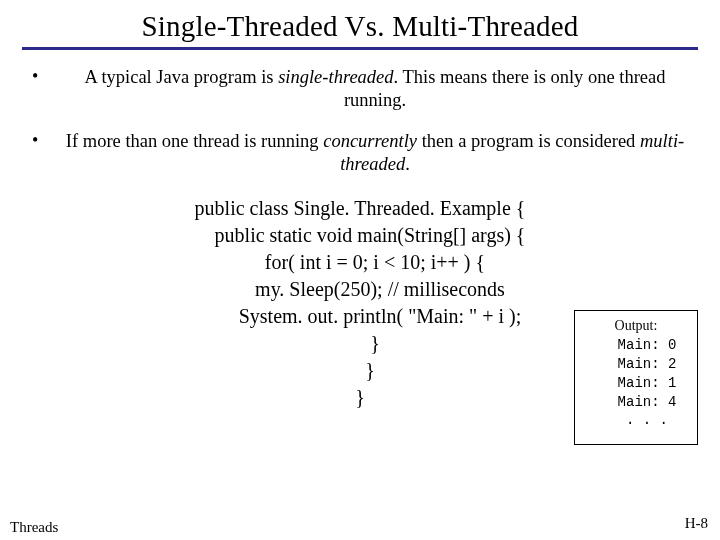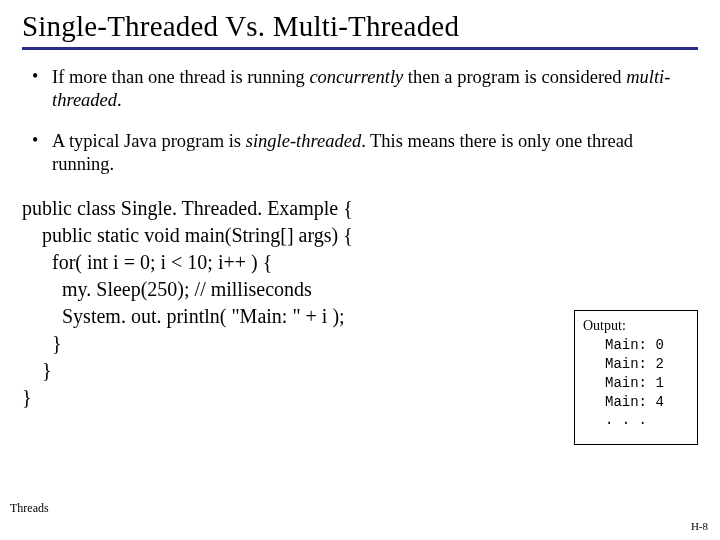--- a/index.html
+++ b/index.html
@@ -1,15 +1,15 @@
 <!DOCTYPE html>
 <html><head>
 <meta charset="utf-8">
 <style>
-  * { box-sizing: border-box; margin: 0; padding: 0; }
+  * { box-sizing: border-box; margin: 0; padding: 0; text-align: center; }
   body {
     width: 720px;
     height: 540px;
     background: #fff;
     font-family: "Times New Roman", Times, serif;
     color: #000;
     position: relative;
     overflow: hidden;
   }
   .slide {
@@ -67,45 +67,45 @@
     font-family: "Times New Roman", serif;
   }
   .output-box .out-line {
     font-family: "Courier New", monospace;
     padding-left: 22px;
     font-size: 14px;
   }
   .footer-left {
     position: absolute;
     left: 10px;
-    bottom: 24px;
-    font-size: 12px;
+    bottom: 4px;
+    font-size: 15px;
   }
   .footer-right {
     position: absolute;
     right: 12px;
     bottom: 8px;
-    font-size: 11px;
+    font-size: 15px;
   }
 </style>
 </head>
 <body>
 
 <div class="slide">
 
   <h1 class="title">Single-Threaded Vs. Multi-Threaded</h1>
 
   <ul class="bullets">
 
     <li>
-      <span>If more than one thread is running </span><span class="italic">concurrently</span><span> then a program is considered </span><span class="italic">multi-threaded</span><span>.</span>
+      <span>A typical Java program is </span><span class="italic">single-threaded</span><span>. This means there is only one thread running.</span>
     </li>
 
     <li>
-      <span>A typical Java program is </span><span class="italic">single-threaded</span><span>. This means there is only one thread running.</span>
+      <span>If more than one thread is running </span><span class="italic">concurrently</span><span> then a program is considered </span><span class="italic">multi-threaded</span><span>.</span>
     </li>
 
 
   </ul>
 
   <div class="code-block">public class Single. Threaded. Example {
     public static void main(String[] args) {
       for( int i = 0; i &lt; 10; i++ ) {
         my. Sleep(250); // milliseconds
         System. out. println( "Main: " + i );

